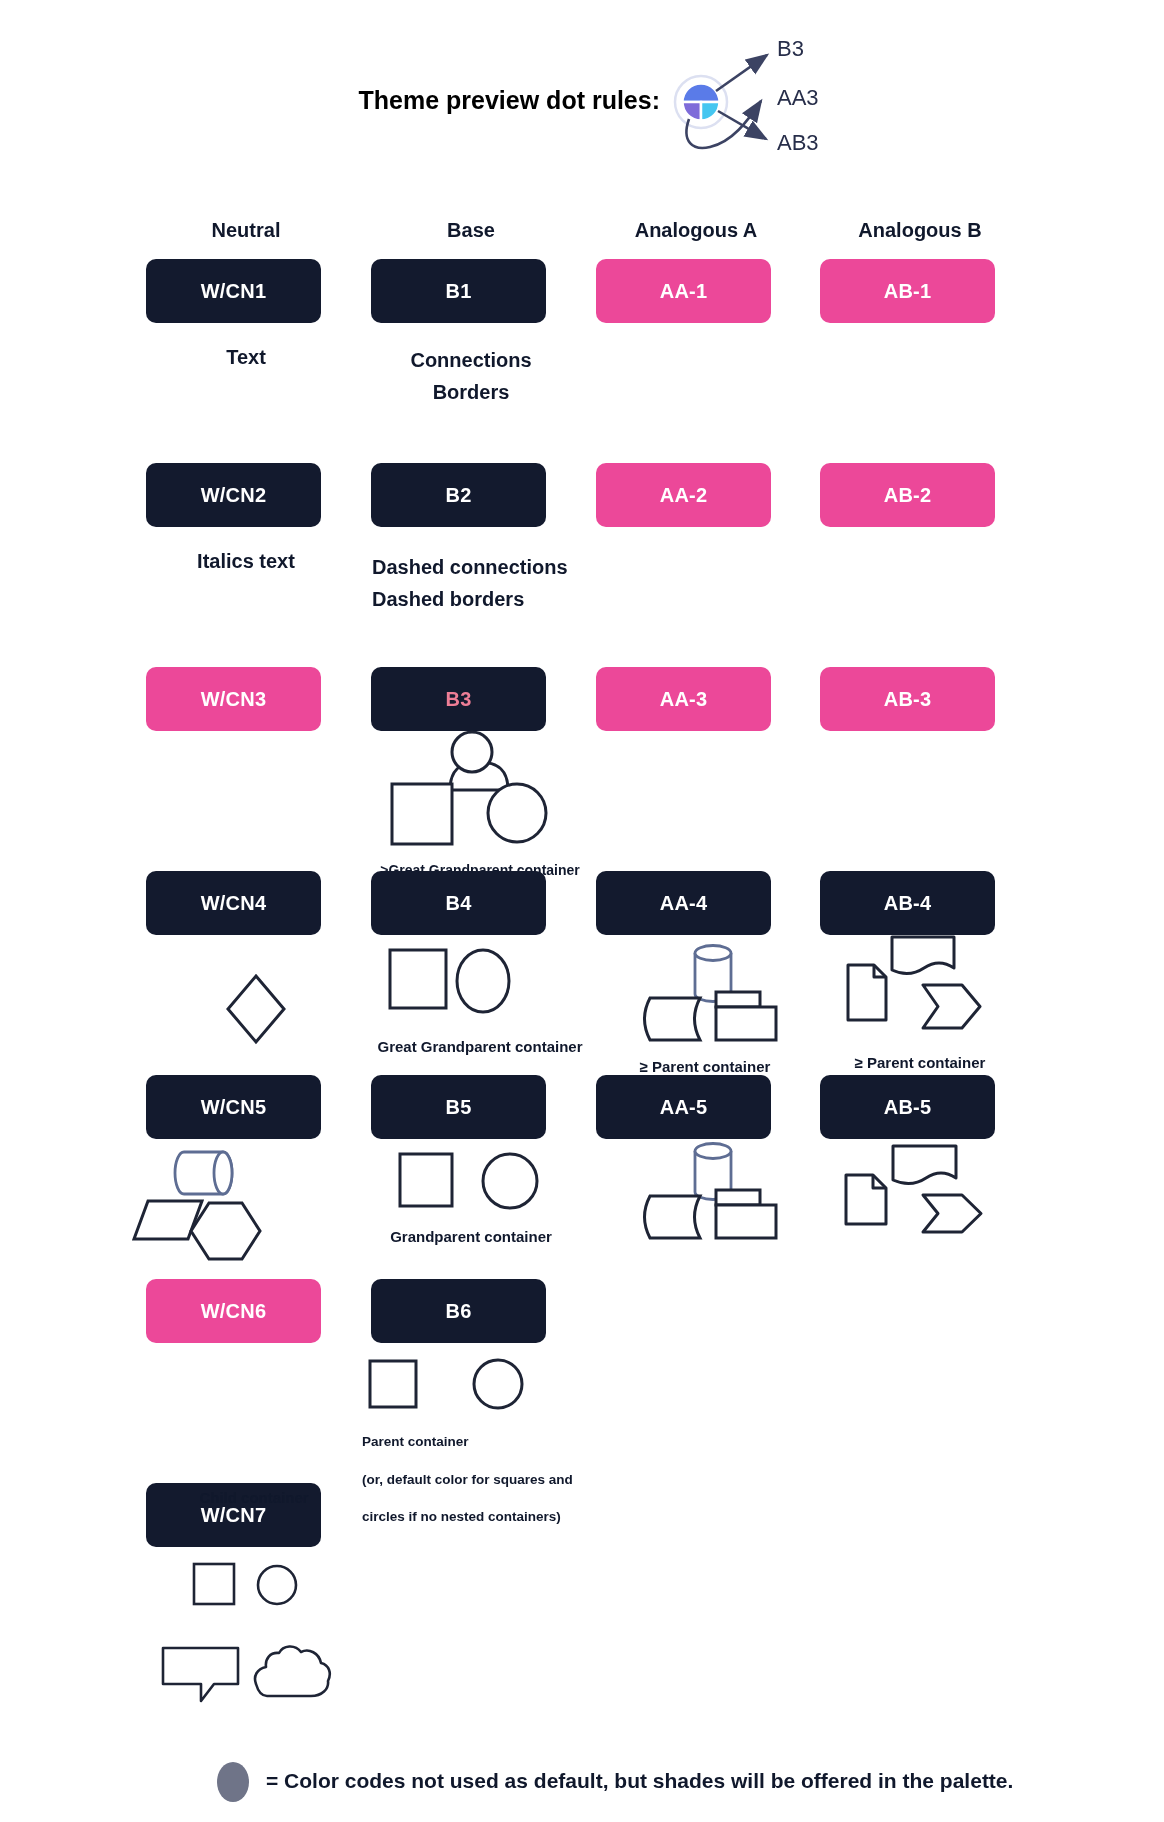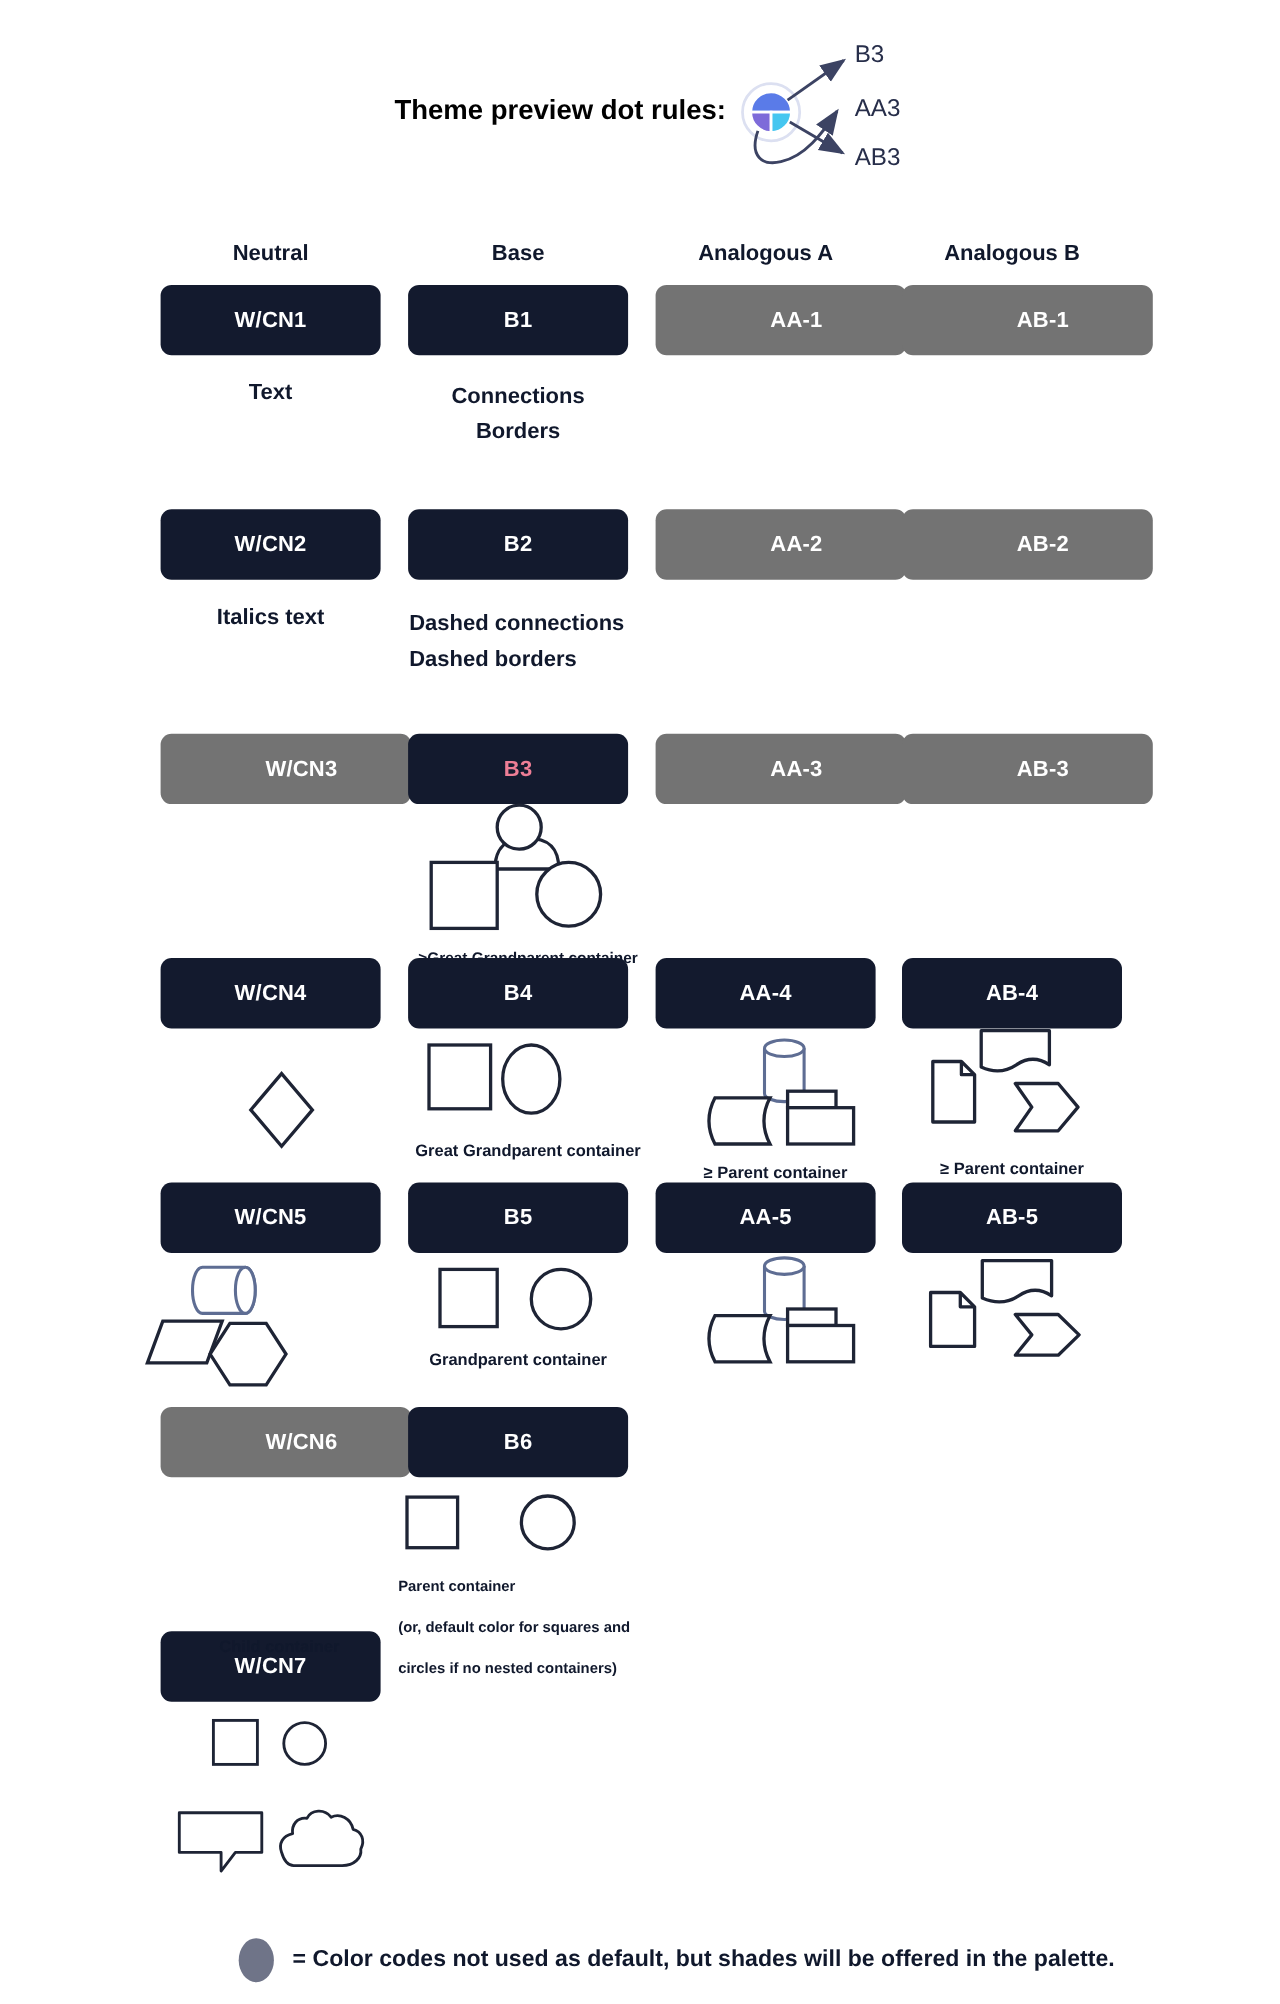--- a/index.html
+++ b/index.html
@@ -3,25 +3,25 @@
 <meta charset="utf-8">
 <style>
   html,body{margin:0;padding:0;background:#ffffff;}
   .canvas{position:relative;width:1164px;height:1822px;background:#ffffff;
           font-family:"Liberation Sans", sans-serif;color:#10182C;overflow:hidden;}
   .title{position:absolute;left:330px;top:84px;width:330px;text-align:right;
          font-size:25px;font-weight:600;color:#000000;line-height:32px;white-space:nowrap;}
   .dot-label{position:absolute;left:777px;font-size:22px;color:#272E4A;line-height:26px;}
   .col-hdr{position:absolute;top:219px;width:200px;text-align:center;
            font-size:20px;font-weight:700;color:#10182C;}
-  .sw{position:absolute;width:200px;height:64px;border-radius:10px;
+  .sw{position:absolute;width:175px;height:64px;border-radius:10px;
       display:flex;align-items:center;justify-content:center;
       font-size:20px;font-weight:700;color:#ffffff;letter-spacing:.2px;}
   .sw.dark{background:#131A2E;}
-  .sw.gray{background:#737373;padding-left:28px;}
+  .sw.gray{background:#ec4899;}
   .sw.pink{color:#EE7E96;}
   .cap{position:absolute;font-size:20px;font-weight:700;color:#10182C;white-space:nowrap;}
   .cap.center{width:200px;text-align:center;}
   .cap .ln{display:block;line-height:32px;}
   .slabel{position:absolute;font-size:15px;font-weight:700;color:#10182C;
           width:220px;text-align:center;white-space:nowrap;margin-top:16px;}
   .slabel.small{font-size:14px;}
   .mlabel{position:absolute;font-size:13.5px;font-weight:700;color:#10182C;
           text-align:left;width:240px;}
   .mlabel .ln{display:block;line-height:18.5px;white-space:nowrap;margin-top:19px;}

